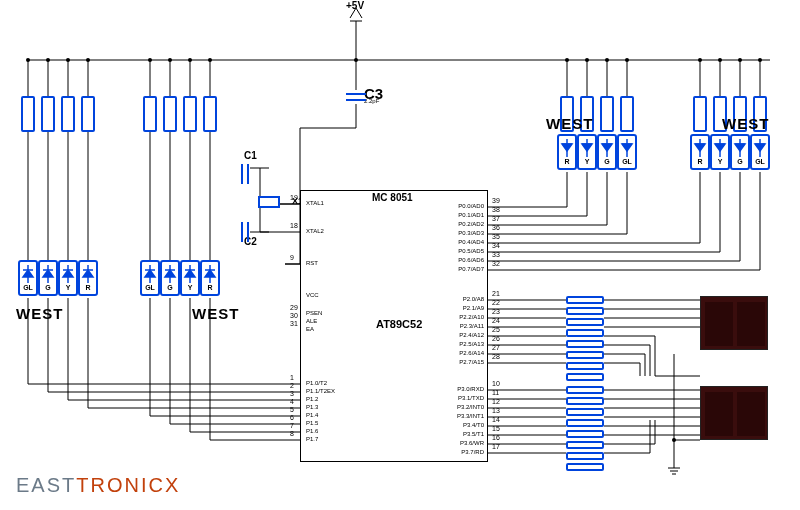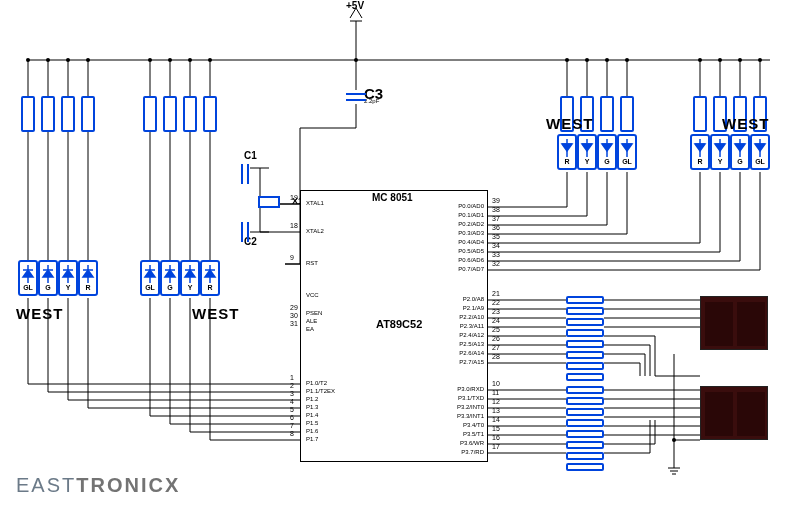--- a/index.html
+++ b/index.html
@@ -4,21 +4,21 @@
 <style>
   *{box-sizing:border-box;margin:0;padding:0}
   body{background:#fff;font-family:Arial,Helvetica,sans-serif;width:800px;height:510px;position:relative;overflow:hidden}
   svg{position:absolute;top:0;left:0}
   .lbl{position:absolute;font-size:11px;font-weight:bold;color:#000}
   .lbl.big{font-size:15px;letter-spacing:1px}
   .tiny{position:absolute;font-size:6px;color:#000}
   .tinyR{position:absolute;font-size:6px;color:#000;text-align:right}
   .pin{position:absolute;font-size:7px;color:#000}
   .logo{position:absolute;font-size:20px;letter-spacing:2px;color:#6b7a88}
-  .logo b{font-weight:bold;color:#737373}
+  .logo b{font-weight:normal;color:#c2410c}
   .led-row{position:absolute;display:flex;gap:0px}
   .led{width:20px;height:36px;border:2px solid #0044dd;border-radius:3px;background:#fff;display:flex;flex-direction:column;align-items:center;justify-content:space-between;padding:3px 0}
   .led svg{position:static}
   .led .lt{font-size:7px;font-weight:bold}
   .res-row{position:absolute;display:flex;gap:6px}
   .res{width:14px;height:36px;border:2px solid #0044dd;border-radius:2px;background:#fff}
   .res-h-col{position:absolute;display:flex;flex-direction:column;gap:3px}
   .res-h{width:38px;height:8px;border:2px solid #0044dd;border-radius:2px;background:#fff}
   .chip{position:absolute;border:1.5px solid #000;background:#fff}
   .seg7{position:absolute;width:68px;height:54px;background:#3a0d0d;border:1px solid #222}

